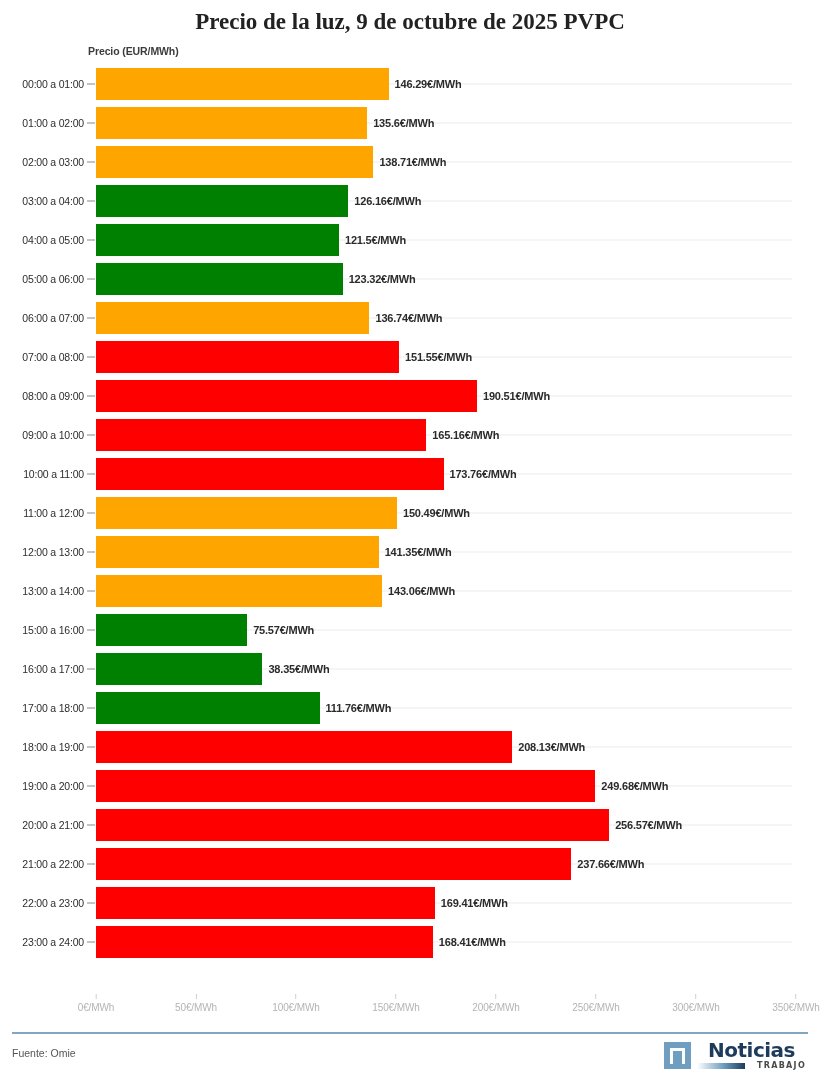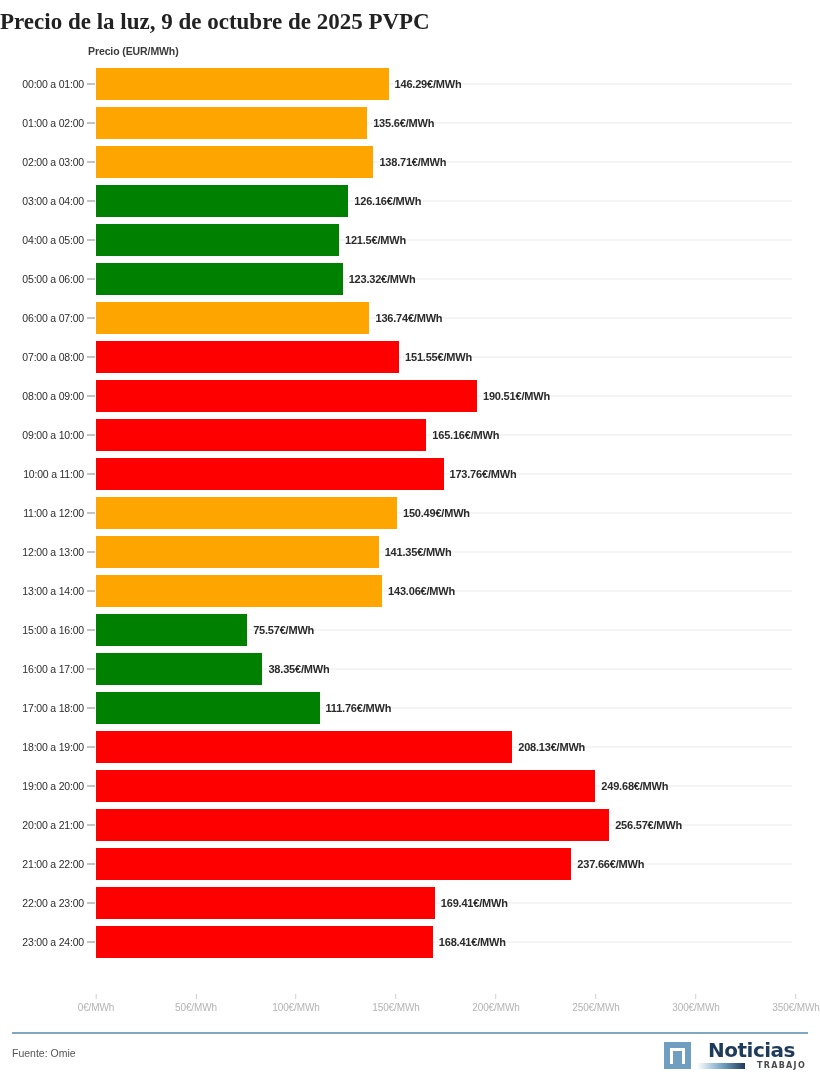--- a/index.html
+++ b/index.html
@@ -15,20 +15,21 @@
     overflow: hidden;
     position: relative;
   }
 
   
   .chart-title {
     font-family: "Liberation Serif", serif;
     font-weight: bold;
     font-size: 23px;
     color: #222222;
+    text-align: center;
     letter-spacing: 0px;
     padding-top: 8px;
     line-height: 28px;
   }
 
   
   .axis-title {
     position: absolute;
     left: 88px;
     top: 45px;

